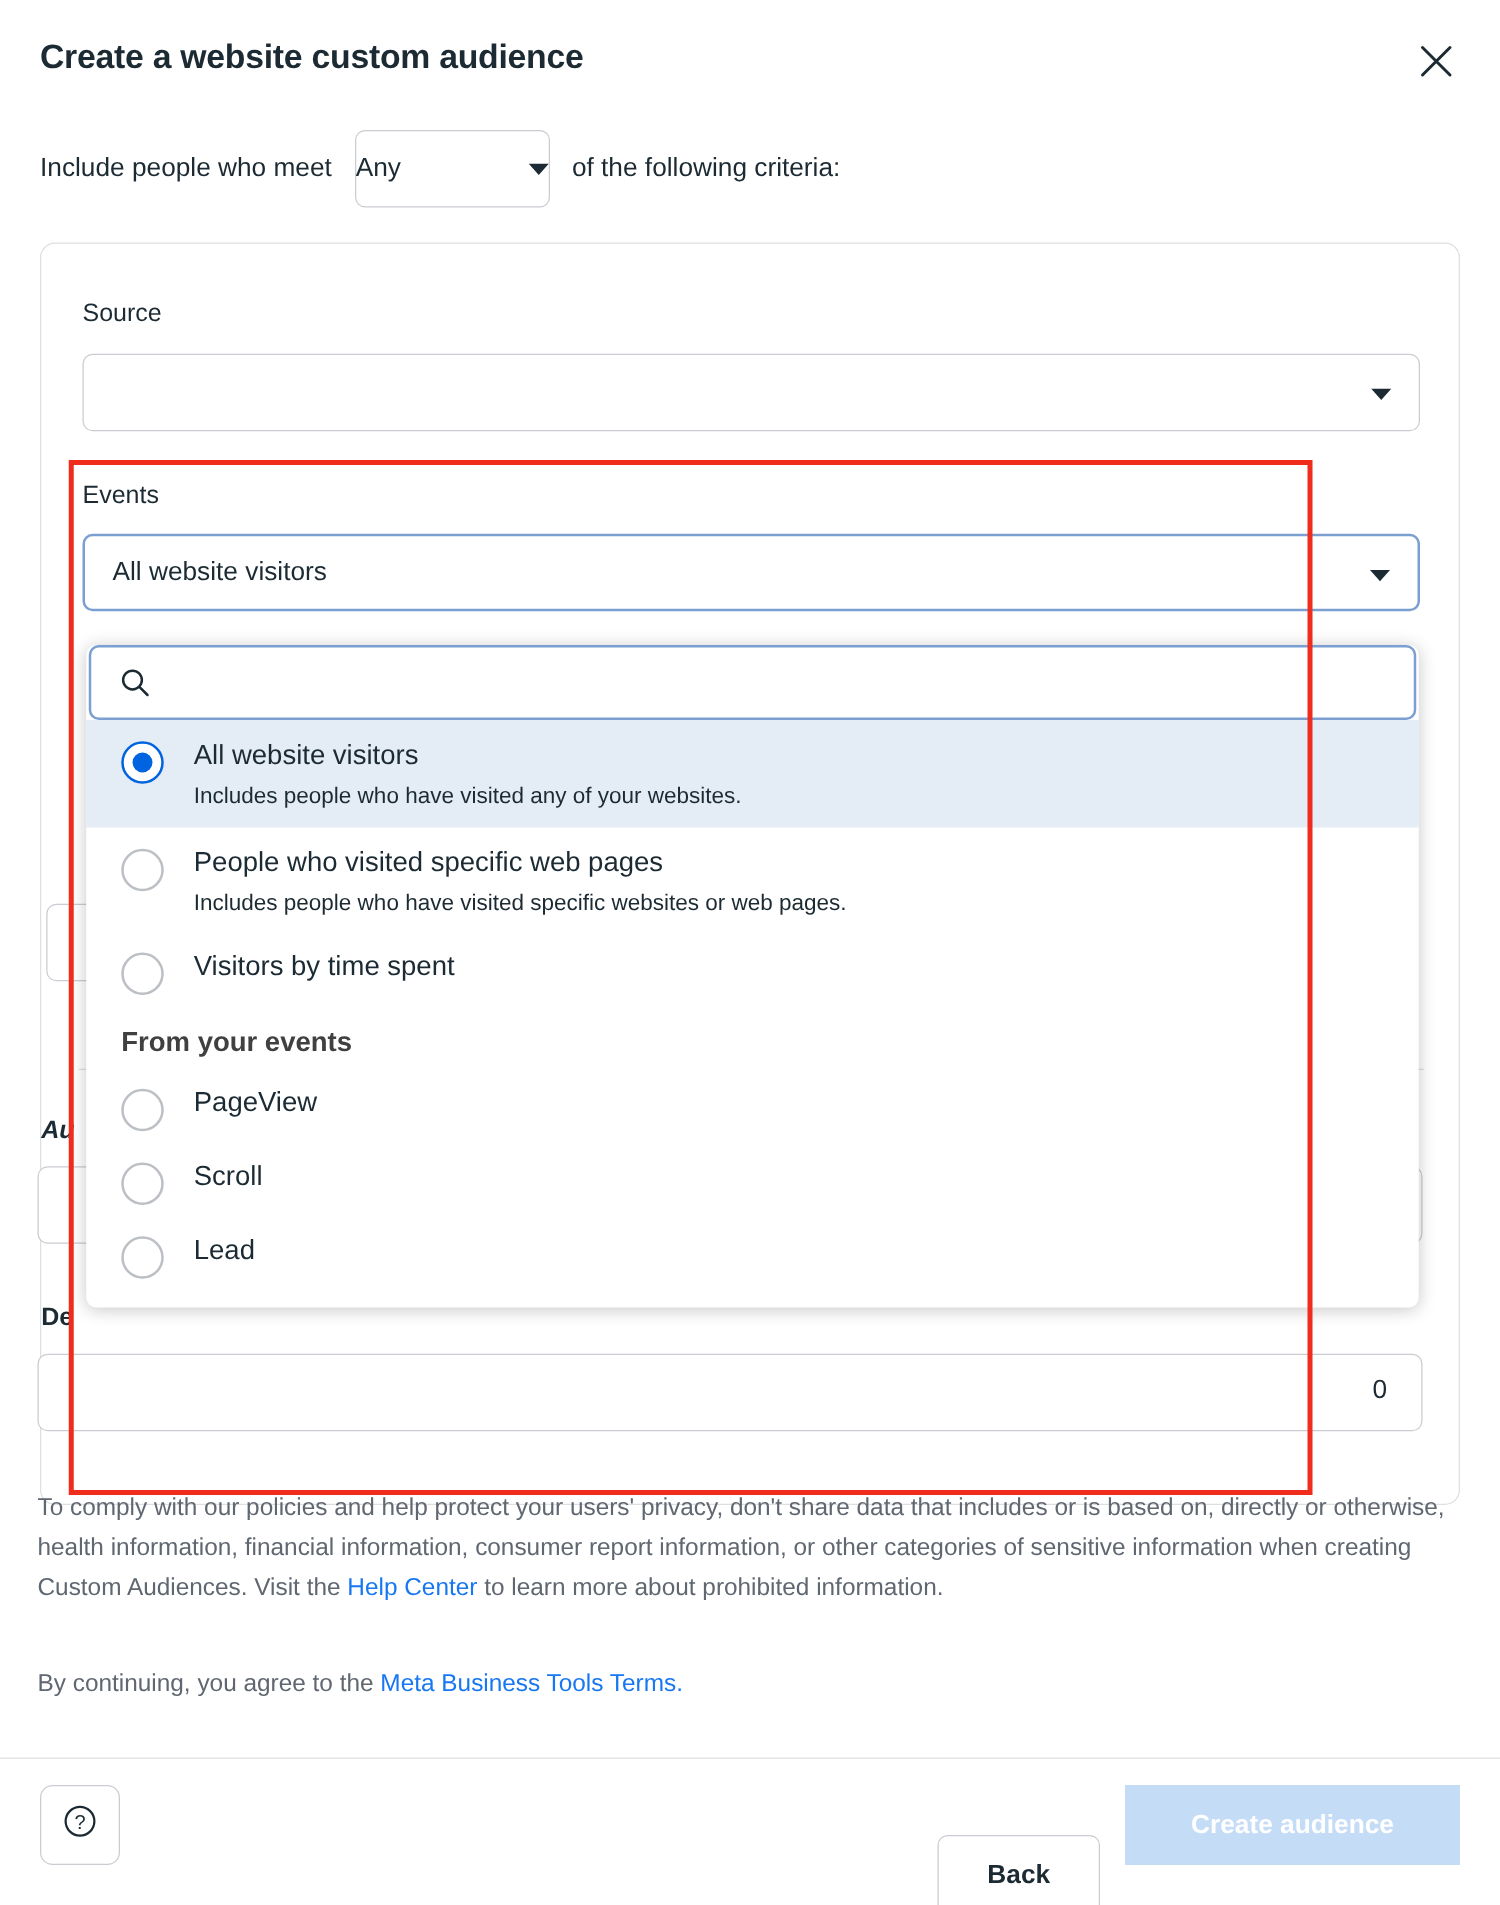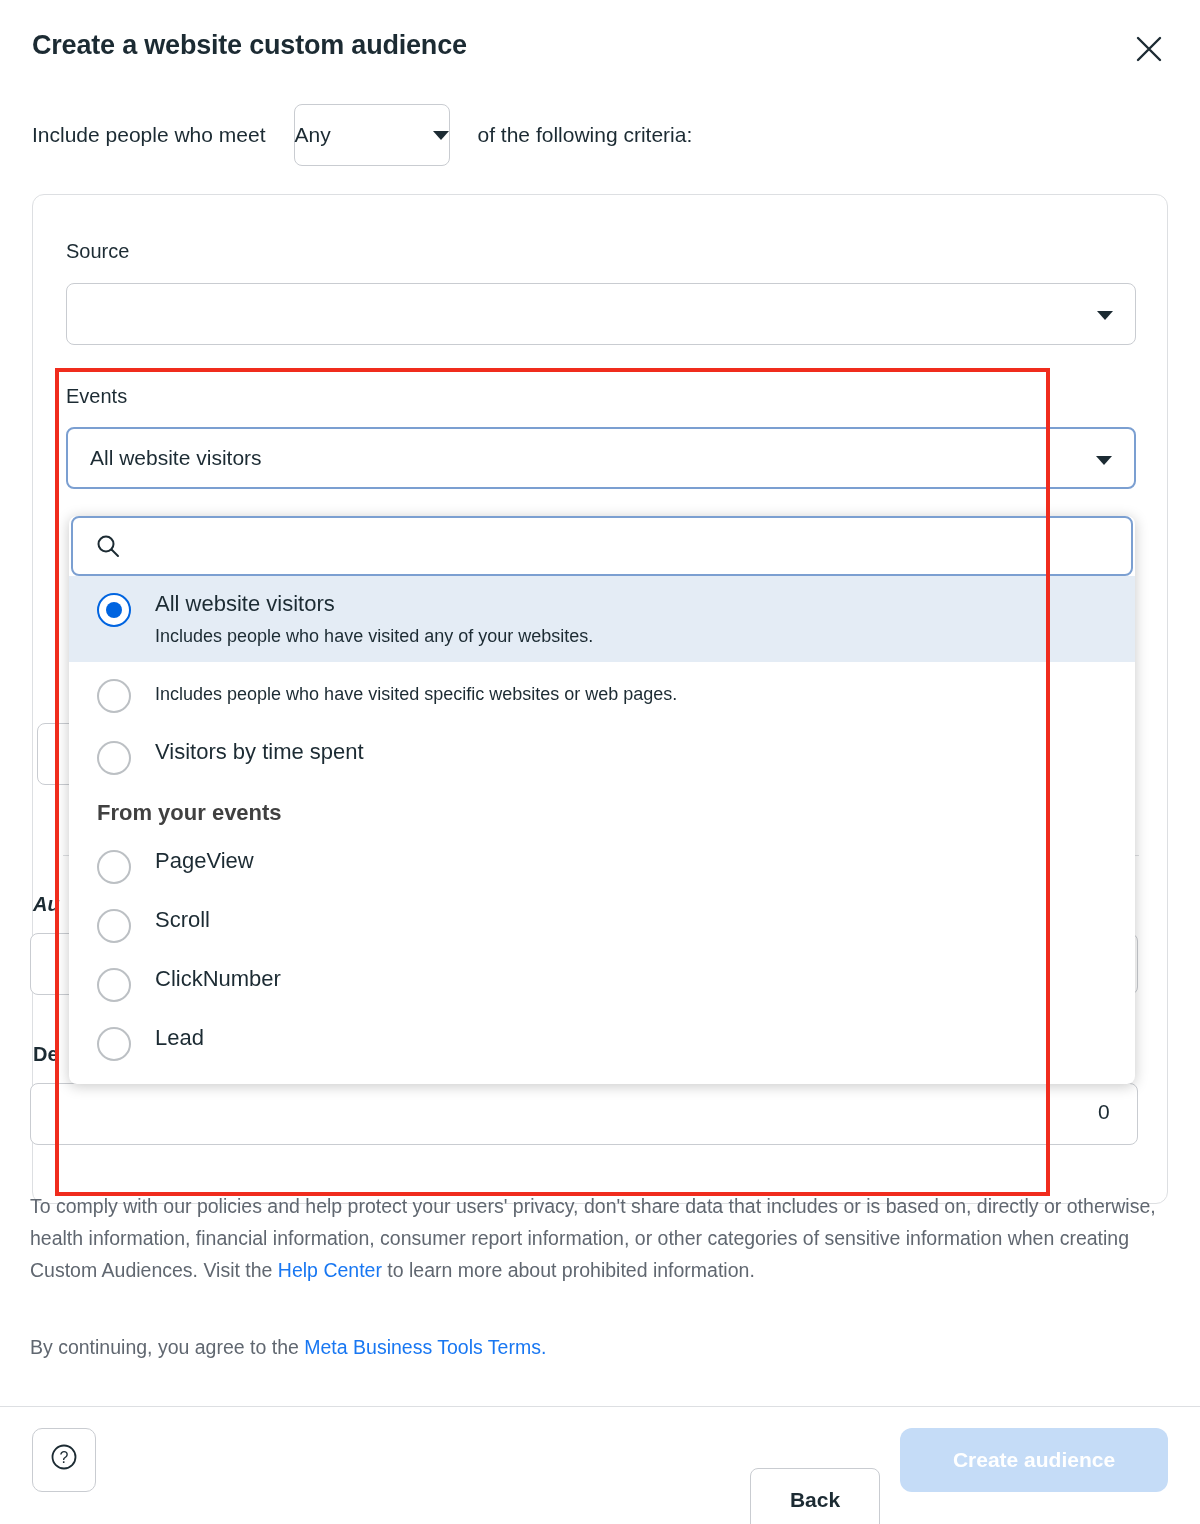--- a/index.html
+++ b/index.html
@@ -38,21 +38,21 @@
     border: none;
   }
   .close-btn svg { display: block; }
 
   
   .criteria-row {
     position: absolute;
     left: 32px; top: 104px;
     display: flex;
     align-items: center;
-    gap: 10px;
+    gap: 0;
     font-size: 21px;
   }
   .criteria-text-left { color: #1c2b33; }
   .criteria-text-right { color: #1c2b33; }
   .any-select {
     margin: 0 18px;
     width: 156px;
     height: 62px;
     border: 1px solid #c9ccd1;
     border-radius: 8px;
@@ -281,21 +281,21 @@
     color: #1c2b33;
     cursor: pointer;
     font-family: "Liberation Sans", sans-serif;
     margin-top: 40px;
   }
   .create-btn {
     position: absolute;
     left: 900px; top: 1428px;
     width: 268px; height: 64px;
     border: none;
-    border-radius: 12px;
+    border-radius: 0;
     background: #c5dcf7;
     color: #ffffff;
     font-size: 21px;
     font-weight: bold;
     cursor: default;
     font-family: "Liberation Sans", sans-serif;
   }
 </style>
 </head>
 <body>
@@ -358,20 +358,21 @@
       <span class="radio checked"></span>
       <span class="option-texts">
         <span class="option-title">All website visitors</span>
         <div class="option-desc">Includes people who have visited any of your websites.</div>
       </span>
     </div>
 
     <div class="option">
       <span class="radio"></span>
       <span class="option-texts">
+        <span class="option-title">People who visited specific web pages</span>
         <div class="option-desc">Includes people who have visited specific websites or web pages.</div>
       </span>
     </div>
 
     <div class="option compact">
       <span class="radio"></span>
       <span class="option-texts">
         <span class="option-title">Visitors by time spent</span>
       </span>
     </div>
@@ -381,26 +382,20 @@
     <div class="option compact">
       <span class="radio"></span>
       <span class="option-texts">
         <span class="option-title">PageView</span>
       </span>
     </div>
     <div class="option compact">
       <span class="radio"></span>
       <span class="option-texts">
         <span class="option-title">Scroll</span>
-      </span>
-    </div>
-    <div class="option compact">
-      <span class="radio"></span>
-      <span class="option-texts">
-        <span class="option-title">ClickNumber</span>
       </span>
     </div>
     <div class="option compact">
       <span class="radio"></span>
       <span class="option-texts">
         <span class="option-title">Lead</span>
       </span>
     </div>
   </div>
 

